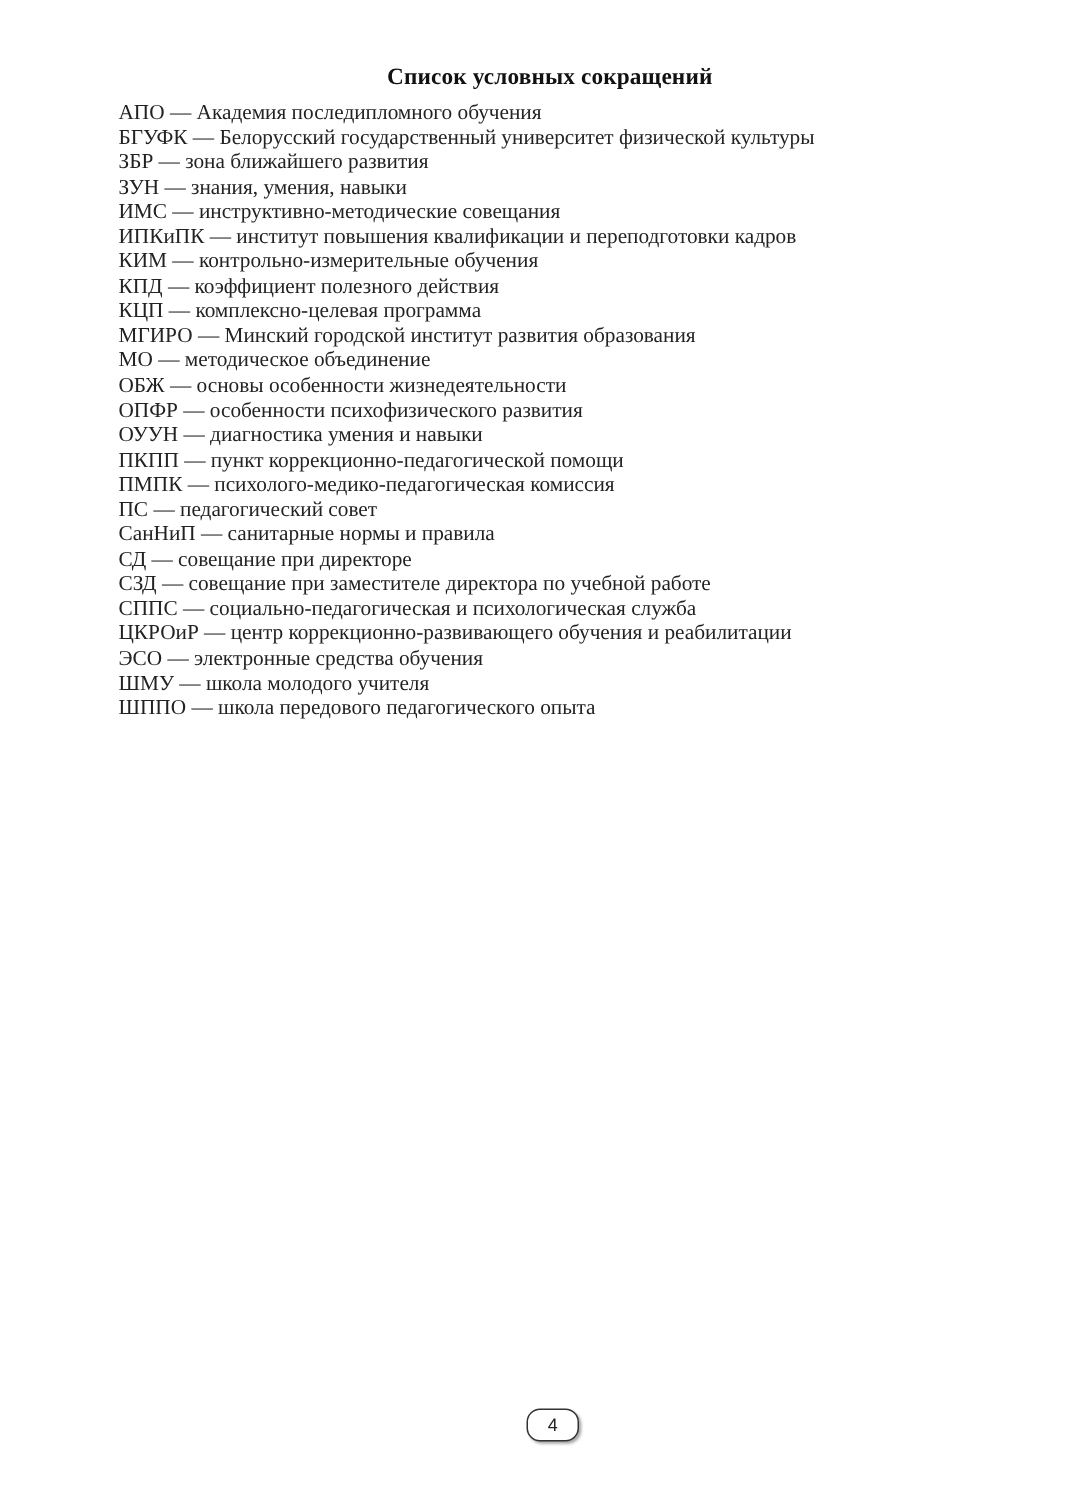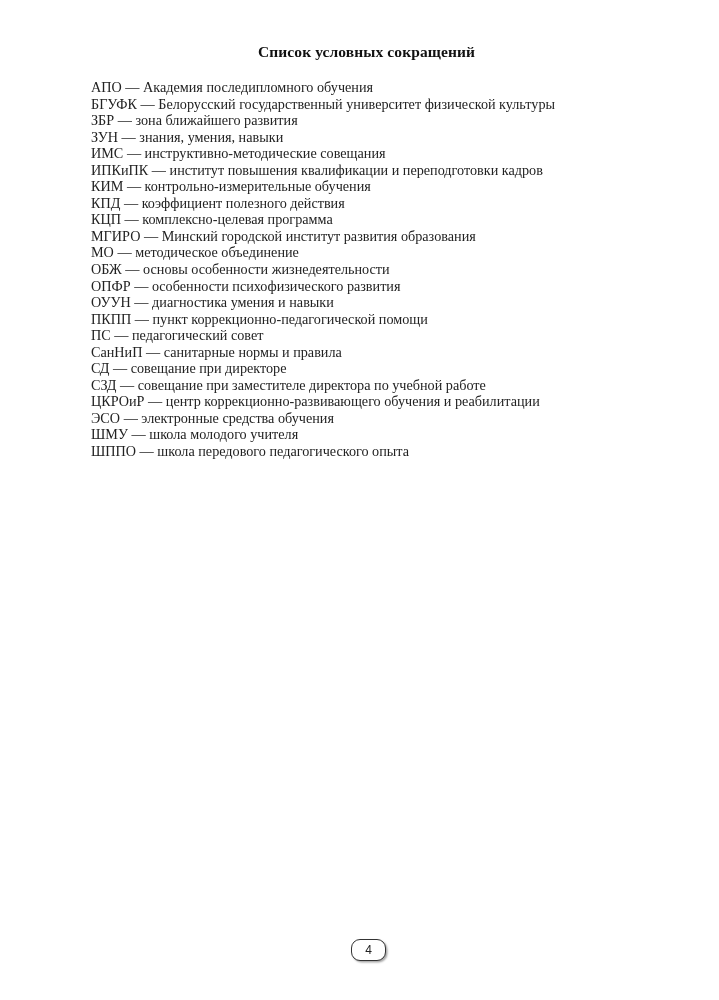--- a/index.html
+++ b/index.html
@@ -23,21 +23,21 @@
       text-align: center;
       font-size: 15.5px;
       font-weight: bold;
       color: #111111;
       letter-spacing: 0.1px;
     }
     .abbr-list {
       position: absolute;
       top: 67px;
       left: 79px;
-      margin: 12px;
+      margin: 0;
       padding: 0;
       list-style: none;
     }
     .abbr-item {
       font-size: 14.2px;
       line-height: 16.56px;
       height: 16.56px;
       white-space: nowrap;
       letter-spacing: 0px;
     }
@@ -78,23 +78,25 @@
   <li class="abbr-item"><span class="abbr-term">ИПКиПК</span><span class="abbr-dash">—</span><span class="abbr-def">институт повышения квалификации и переподготовки кадров</span></li>
   <li class="abbr-item"><span class="abbr-term">КИМ</span><span class="abbr-dash">—</span><span class="abbr-def">контрольно-измерительные обучения</span></li>
   <li class="abbr-item"><span class="abbr-term">КПД</span><span class="abbr-dash">—</span><span class="abbr-def">коэффициент полезного действия</span></li>
   <li class="abbr-item"><span class="abbr-term">КЦП</span><span class="abbr-dash">—</span><span class="abbr-def">комплексно-целевая программа</span></li>
   <li class="abbr-item"><span class="abbr-term">МГИРО</span><span class="abbr-dash">—</span><span class="abbr-def">Минский городской институт развития образования</span></li>
   <li class="abbr-item"><span class="abbr-term">МО</span><span class="abbr-dash">—</span><span class="abbr-def">методическое объединение</span></li>
   <li class="abbr-item"><span class="abbr-term">ОБЖ</span><span class="abbr-dash">—</span><span class="abbr-def">основы особенности жизнедеятельности</span></li>
   <li class="abbr-item"><span class="abbr-term">ОПФР</span><span class="abbr-dash">—</span><span class="abbr-def">особенности психофизического развития</span></li>
   <li class="abbr-item"><span class="abbr-term">ОУУН</span><span class="abbr-dash">—</span><span class="abbr-def">диагностика умения и навыки</span></li>
   <li class="abbr-item"><span class="abbr-term">ПКПП</span><span class="abbr-dash">—</span><span class="abbr-def">пункт коррекционно-педагогической помощи</span></li>
+  <li class="abbr-item"><span class="abbr-term">ПМПК</span><span class="abbr-dash">—</span><span class="abbr-def">психолого-медико-педагогическая комиссия</span></li>
   <li class="abbr-item"><span class="abbr-term">ПС</span><span class="abbr-dash">—</span><span class="abbr-def">педагогический совет</span></li>
   <li class="abbr-item"><span class="abbr-term">СанНиП</span><span class="abbr-dash">—</span><span class="abbr-def">санитарные нормы и правила</span></li>
   <li class="abbr-item"><span class="abbr-term">СД</span><span class="abbr-dash">—</span><span class="abbr-def">совещание при директоре</span></li>
   <li class="abbr-item"><span class="abbr-term">СЗД</span><span class="abbr-dash">—</span><span class="abbr-def">совещание при заместителе директора по учебной работе</span></li>
+  <li class="abbr-item"><span class="abbr-term">СППС</span><span class="abbr-dash">—</span><span class="abbr-def">социально-педагогическая и психологическая служба</span></li>
   <li class="abbr-item"><span class="abbr-term">ЦКРОиР</span><span class="abbr-dash">—</span><span class="abbr-def">центр коррекционно-развивающего обучения и реабилитации</span></li>
   <li class="abbr-item"><span class="abbr-term">ЭСО</span><span class="abbr-dash">—</span><span class="abbr-def">электронные средства обучения</span></li>
   <li class="abbr-item"><span class="abbr-term">ШМУ</span><span class="abbr-dash">—</span><span class="abbr-def">школа молодого учителя</span></li>
   <li class="abbr-item"><span class="abbr-term">ШППО</span><span class="abbr-dash">—</span><span class="abbr-def">школа передового педагогического опыта</span></li>
 </ul>
 
 <div class="page-number-badge">4</div>
 
 </body></html>

